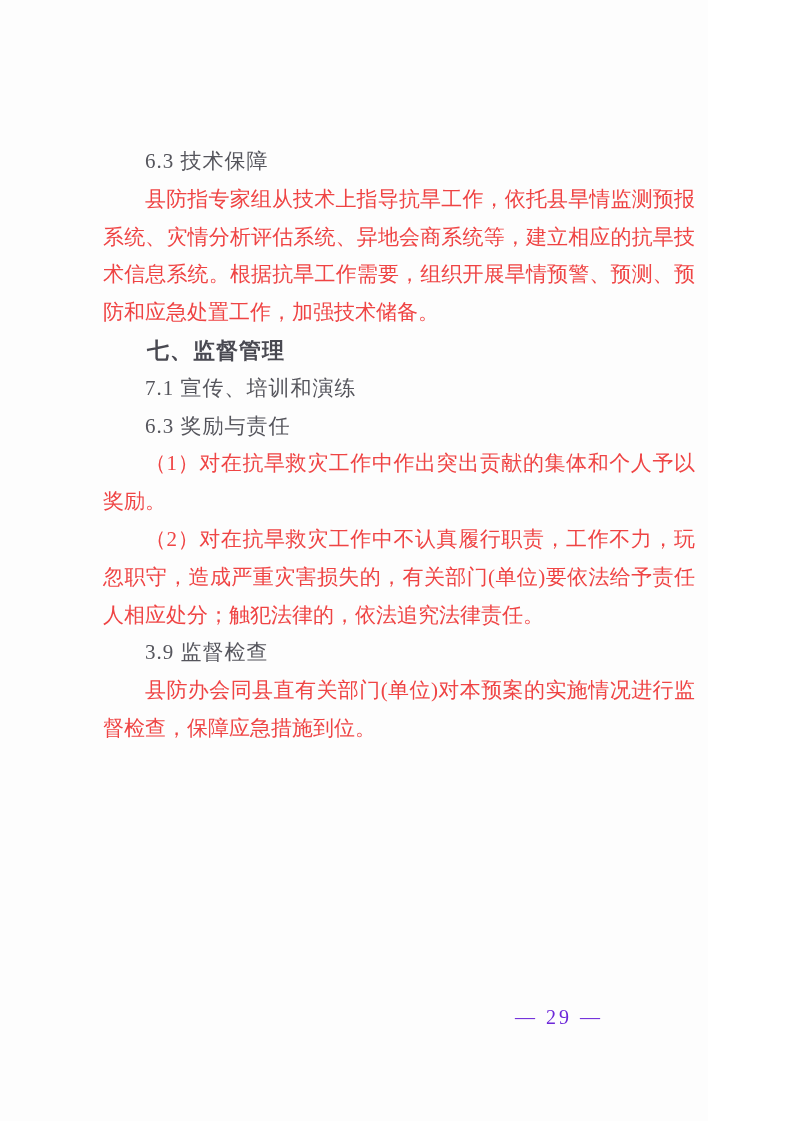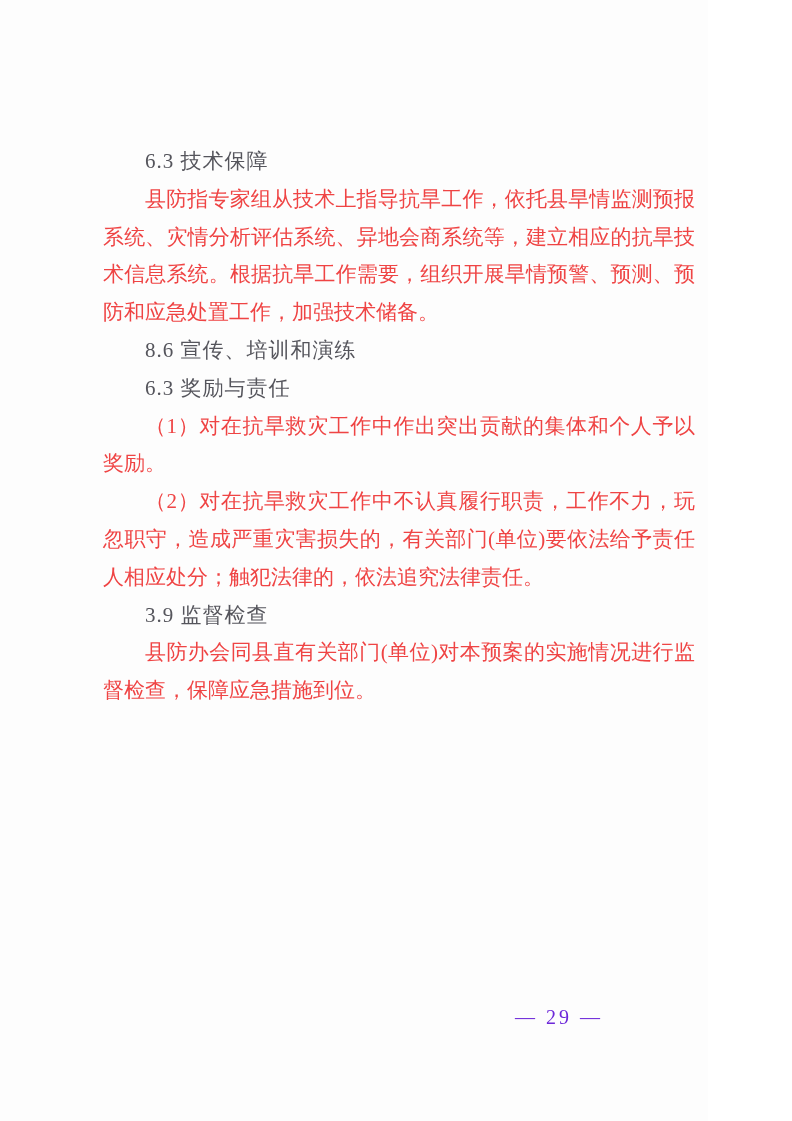--- a/index.html
+++ b/index.html
@@ -62,21 +62,22 @@
     font-family: "Liberation Serif", "DejaVu Serif", serif;
   }
 </style>
 </head>
 <body>
 
 <div class="page">
   <div class="content">
     <div class="block h2">6.3 技术保障</div>
     <div class="block p">县防指专家组从技术上指导抗旱工作，依托县旱情监测预报系统、灾情分析评估系统、异地会商系统等，建立相应的抗旱技术信息系统。根据抗旱工作需要，组织开展旱情预警、预测、预防和应急处置工作，加强技术储备。</div>
-    <div class="block h2">8.6 宣传、培训和演练</div>
+    <div class="block h1">七、监督管理</div>
+    <div class="block h2">7.1 宣传、培训和演练</div>
     <div class="block h2">6.3 奖励与责任</div>
     <div class="block p">（1）对在抗旱救灾工作中作出突出贡献的集体和个人予以奖励。</div>
     <div class="block p">（2）对在抗旱救灾工作中不认真履行职责，工作不力，玩忽职守，造成严重灾害损失的，有关部门(单位)要依法给予责任人相应处分；触犯法律的，依法追究法律责任。</div>
     <div class="block h2">3.9 监督检查</div>
     <div class="block p">县防办会同县直有关部门(单位)对本预案的实施情况进行监督检查，保障应急措施到位。</div>
   </div>
 
   <div class="pageno">— 29 —</div>
 </div>
 

